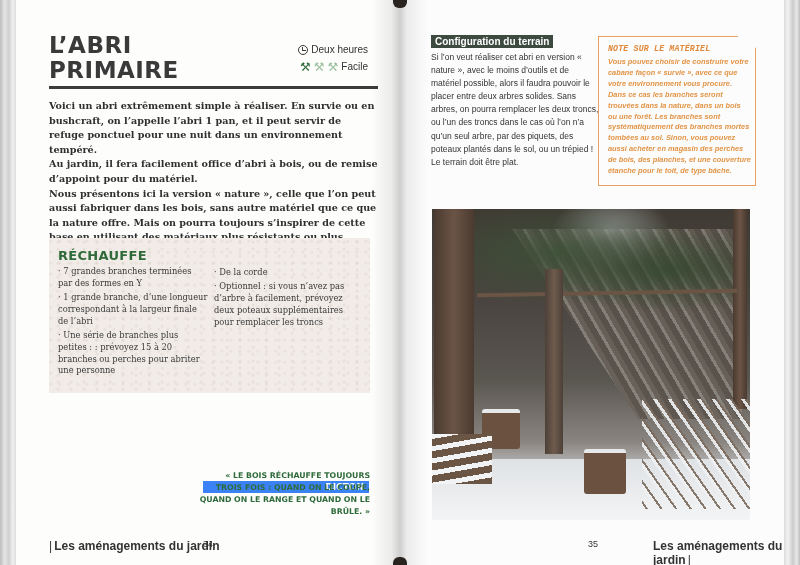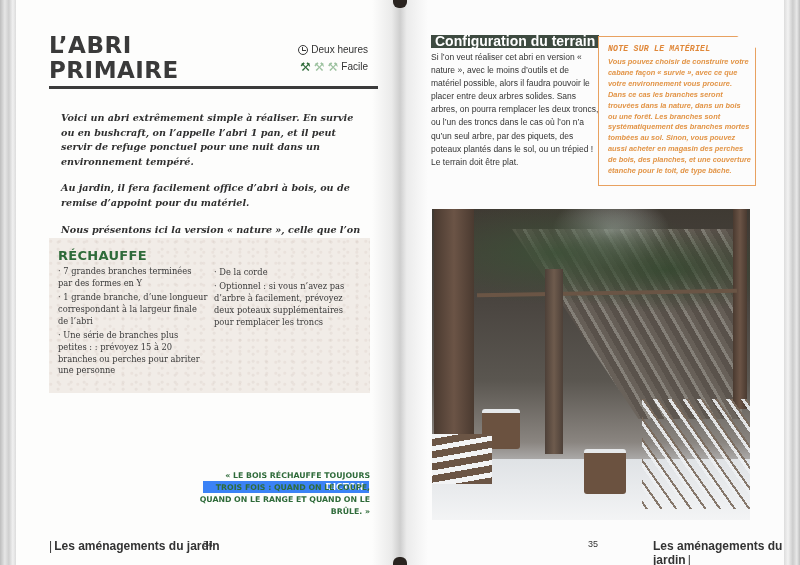--- a/index.html
+++ b/index.html
@@ -28,21 +28,21 @@
   .clock { width: 10px; height: 10px; border: 1.3px solid #3a3a3a; border-radius: 50%; position: relative; display: inline-block; }
   .clock::after { content: ""; position: absolute; left: 3px; top: 1px; width: 3px; height: 3px;
     border-left: 1.2px solid #3a3a3a; border-bottom: 1.2px solid #3a3a3a; }
   .hammer { font-size: 12px; line-height: 12px; }
   .hammer.on { color: #2f6b3a; }
   .hammer.off { color: #9cc19f; }
   .rule { position: absolute; left: 49px; top: 86px; width: 329px; height: 3px; background: #3b3b3b; }
 
   .intro { position: absolute; left: 49px; top: 99px; width: 330px; font-family: "DejaVu Serif", serif;
     font-weight: bold; font-size: 9.6px; line-height: 14.6px; color: #2f2f2f; }
-  .intro p { margin: 12px; font-style: italic; }
+  .intro p { margin: 0; }
 
   
   .materiel { position: absolute; left: 49px; top: 238px; width: 321px; height: 155px;
     background: #f1ece7; background-image:
       radial-gradient(circle at 20% 30%, rgba(200,180,170,0.18) 0 1px, transparent 2px),
       radial-gradient(circle at 70% 60%, rgba(180,160,150,0.15) 0 1px, transparent 2px);
     background-size: 9px 11px, 13px 7px; }
   .materiel h3 { position: absolute; left: 9px; top: 10px; font-family: "DejaVu Sans", sans-serif;
     font-weight: bold; font-size: 13px; color: #2f6b3a; letter-spacing: 0.3px; }
   .mat-col { position: absolute; top: 28px; width: 150px; font-family: "DejaVu Serif", serif;
@@ -62,21 +62,21 @@
   .footer { position: absolute; top: 539px; font-family: "Liberation Sans", sans-serif; font-size: 12px; color: #333; }
   .footer.left-run { left: 49px; font-weight: bold; }
   .footer.left-run::before { content: "|"; margin-right: 2px; font-weight: normal; }
   .footer.pn-left { left: 203px; font-size: 9px; }
   .footer.pn-right { left: 588px; font-size: 9px; }
   .footer.right-run { left: 653px; font-weight: bold; }
   .footer.right-run::after { content: "|"; margin-left: 2px; font-weight: normal; }
 
   
   .config-label { position: absolute; left: 431px; top: 35px; background: #3d4a40; color: #ffffff;
-    font-family: "Liberation Sans", sans-serif; font-weight: bold; font-size: 14px; line-height: 13px; padding: 0 4px; }
+    font-family: "Liberation Sans", sans-serif; font-weight: bold; font-size: 10px; line-height: 13px; padding: 0 4px; }
   .config-text { position: absolute; left: 431px; top: 51px; width: 170px; font-family: "Liberation Sans", sans-serif;
     font-size: 8.5px; line-height: 13.1px; color: #333; }
 
   .note { position: absolute; left: 598px; top: 36px; width: 158px; height: 150px; border: 1.5px solid #e8a160;
     clip-path: polygon(0 0, 88% 0, 100% 8%, 100% 100%, 0 100%); background: transparent; }
   .note h4 { position: absolute; left: 9px; top: 7px; font-family: Liberation Mono, monospace;
     font-weight: bold; font-style: italic; font-size: 8.2px; color: #e0883a; letter-spacing: 0.2px; }
   .note p { position: absolute; left: 9px; top: 20px; width: 143px; font-family: "Liberation Sans", sans-serif;
     font-weight: bold; font-style: italic; font-size: 7.4px; line-height: 10.9px; color: #e29446; }
 

